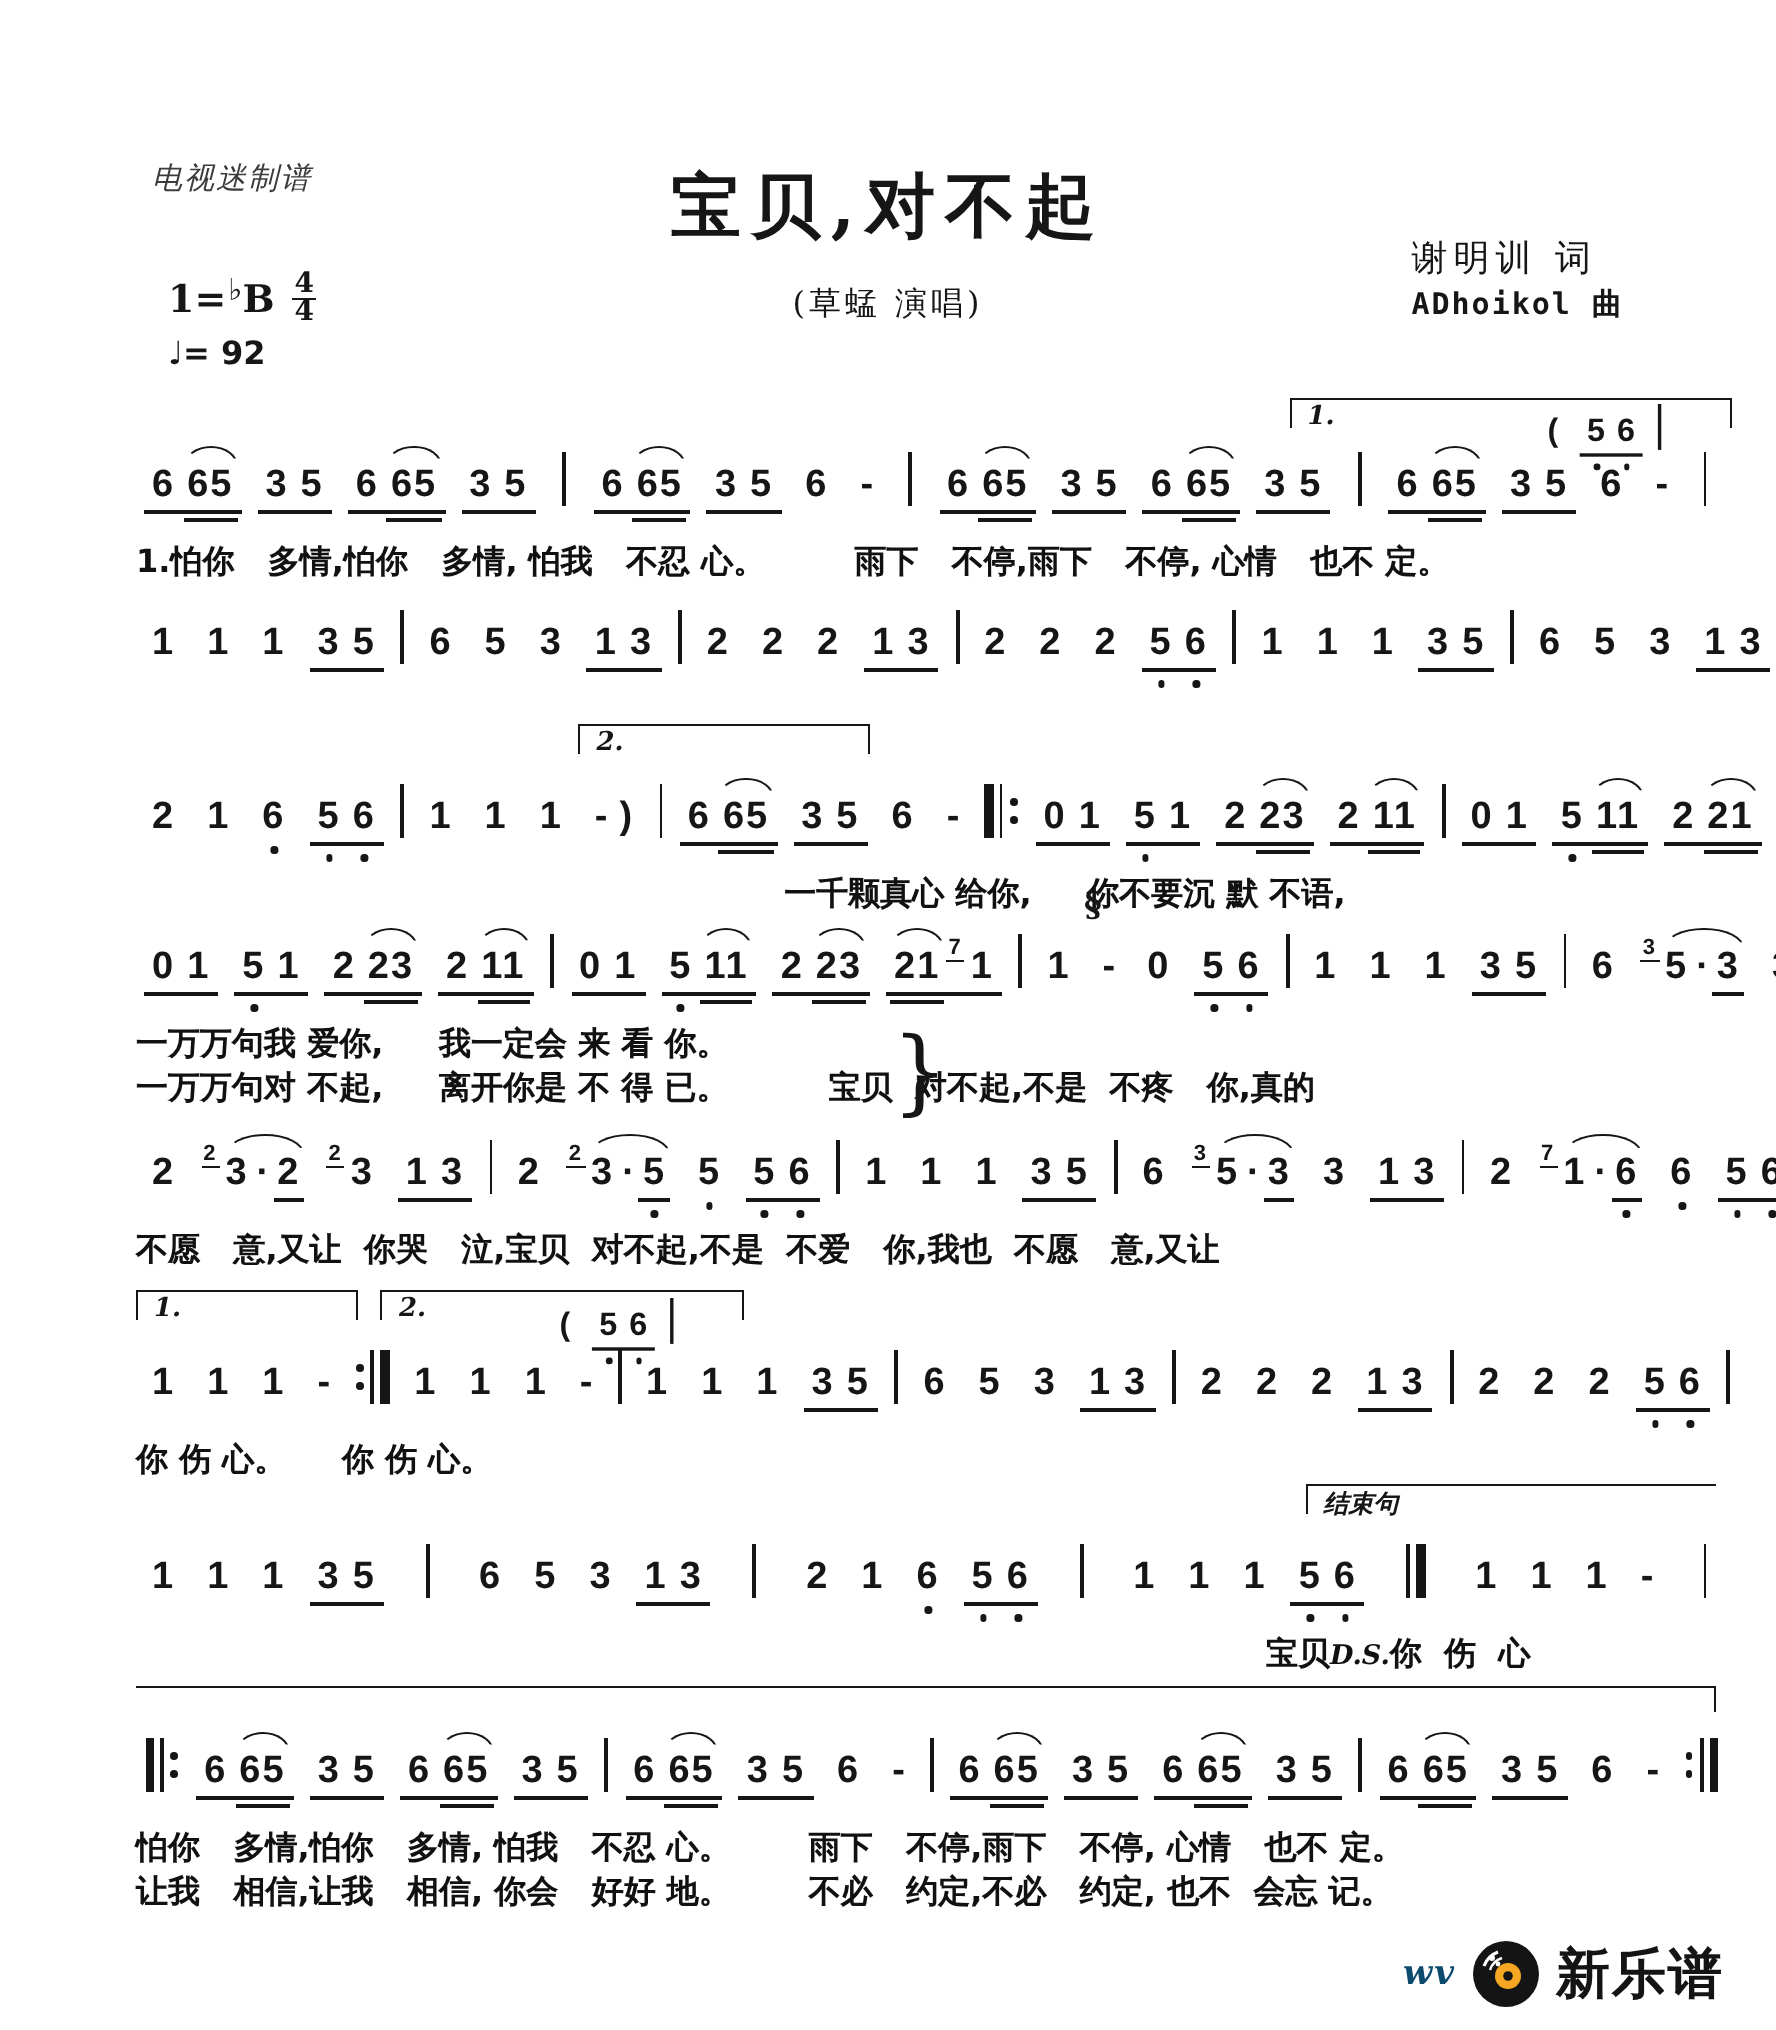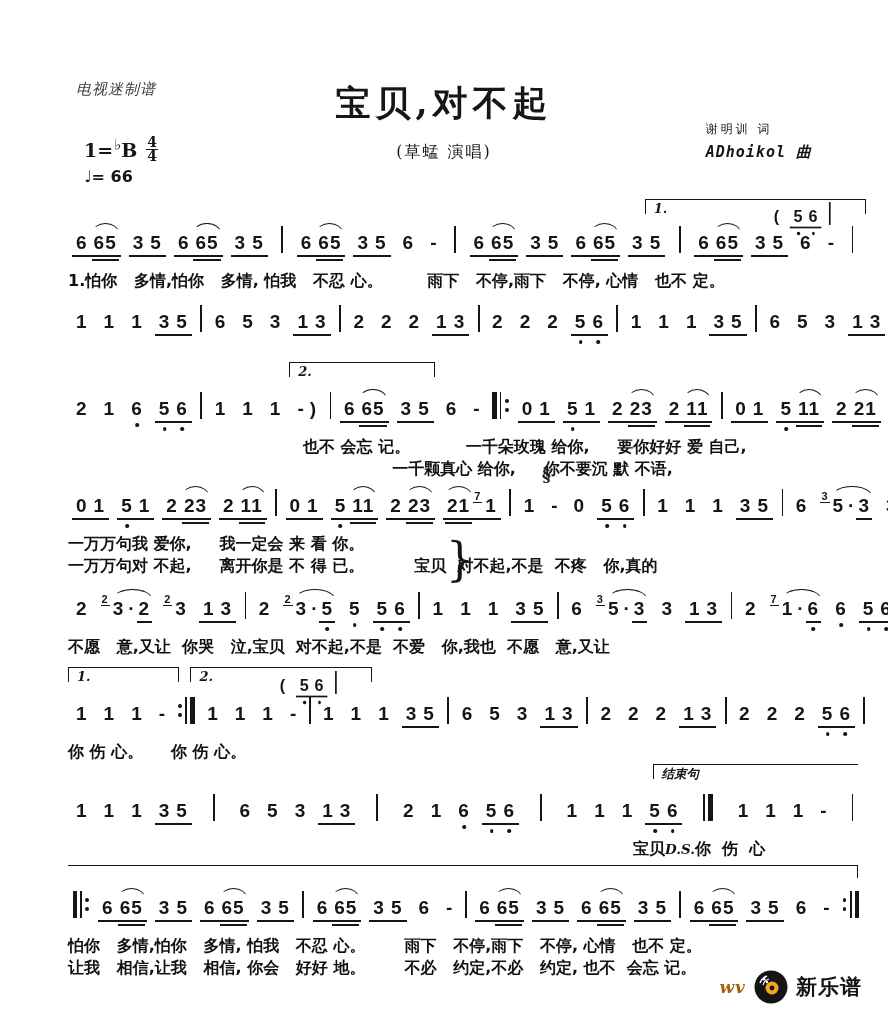--- a/index.html
+++ b/index.html
@@ -6,22 +6,22 @@
   .page{position:relative;width:888px;height:1015px;background:#ffffff;overflow:hidden;
         font-family:"Liberation Sans",sans-serif;color:#161616;margin:0 auto;}
 
   
   .publisher{position:absolute;top:80px;left:76px;font:italic 15px "DejaVu Serif",serif;color:#3c3c3c;letter-spacing:1px;}
   .title{position:absolute;top:80px;left:0;width:100%;text-align:center;
          font-family:"DejaVu Serif",serif;font-weight:900;font-size:35px;letter-spacing:5px;}
   .subtitle{position:absolute;top:142px;left:0;width:100%;text-align:center;
             font-family:"DejaVu Serif",serif;font-size:16px;letter-spacing:2px;}
   .credits{position:absolute;top:118px;right:76px;text-align:left;line-height:23px;}
-  .credit-lyr{font-family:"DejaVu Serif",serif;font-size:12px;letter-spacing:3px;}
-  .credit-cmp{font-family:"DejaVu Sans Mono",monospace;font-size:15px;font-weight:700;letter-spacing:1px;font-style:italic;}
+  .credit-lyr{font-family:"DejaVu Serif",serif;font-size:18px;letter-spacing:3px;}
+  .credit-cmp{font-family:"DejaVu Sans Mono",monospace;font-size:15px;font-weight:700;letter-spacing:1px;}
   .keyblock{position:absolute;top:136px;left:84px;}
   .keyrow{display:flex;align-items:center;font-family:"DejaVu Serif",serif;font-weight:700;font-size:19px;}
   .keyrow .flat{font-family:"DejaVu Sans",sans-serif;font-size:15px;vertical-align:super;position:relative;top:-5px;margin-left:1px;}
   .frac{display:inline-flex;flex-direction:column;align-items:center;margin-left:9px;font-size:14px;line-height:13px;}
   .frac .fr-t{border-bottom:1.4px solid #161616;padding:0 1px;}
   .temporow{margin-top:4px;font-family:"DejaVu Sans",sans-serif;font-size:16px;font-weight:700;}
 
   
   .score{position:absolute;left:68px;right:30px;top:196px;}
   .system{position:relative;}
@@ -78,22 +78,22 @@
   .sys7 .lyr{padding-left:565px;}
   .ds{font:italic 700 13.5px "DejaVu Serif",serif;letter-spacing:0;}
 
   
   .sys1{margin-bottom:6px;} .sys2{margin-bottom:14px;} .sys3{margin-bottom:2px;}
   .sys4{margin-bottom:8px;} .sys5{margin-bottom:10px;} .sys6{margin-bottom:2px;}
   .sys7{margin-bottom:10px;}
 
   
   .logo{position:absolute;right:26px;bottom:10px;display:flex;align-items:center;gap:7px;}
-  .wv{font:italic 700 17px "DejaVu Serif",serif;color:#a16207;letter-spacing:1px;}
-  .brand{font-family:"DejaVu Sans",sans-serif;font-weight:900;font-size:21px;color:#141414;letter-spacing:1px;}
+  .wv{font:italic 700 17px "DejaVu Serif",serif;color:#0c4a6e;letter-spacing:1px;}
+  .brand{font-family:"DejaVu Sans",sans-serif;font-weight:900;font-size:27px;color:#141414;letter-spacing:1px;}
 </style>
 </head>
 <body>
 
 <div class="page">
 
   <div class="publisher">电视迷制谱</div>
   <div class="title">宝贝,对不起</div>
   <div class="subtitle">(草蜢 演唱)</div>
   <div class="credits">
@@ -103,21 +103,21 @@
   <div class="keyblock">
     <div class="keyrow">
       <span>1=</span>
         <span class="flat">♭</span>
         <span>B</span>
       <span class="frac">
         <span class="fr-t">4</span>
         <span>4</span>
       </span>
     </div>
-    <div class="temporow">♩= 66</div>
+    <div class="temporow">♩= 92</div>
   </div>
 
   <div class="score">
 
     <section class="system sys1">
       <div class="volta rt"><span>1.</span></div>
       <div class="noterow">
         <span class="pk">
             <span class="g">
               <span class="n">(</span>
@@ -447,21 +447,20 @@
             </span>
             <span class="g">
               <span class="n">2</span>
               <span class="n">21<i class="xl" style="bottom: -7.5px;"></i><i class="ar"></i></span>
               <i class="gl" style="bottom: -4px;"></i>
             </span>
             <span class="g"></span>
           </span>
         </div>
       <div class="lyrwrap">
-        <div class="lyr">也不 会忘 记。          一千朵玫瑰 给你,     要你好好 爱 自己,</div>
         <div class="lyr">                一千颗真心 给你,     你不要沉 默 不语,</div>
       </div>
     </section>
 
     <section class="system sys4">
       <div class="noterow">
         <span class="segno">§</span>
       <span class="meas">
             <span class="g">
               <span class="n">0</span>

